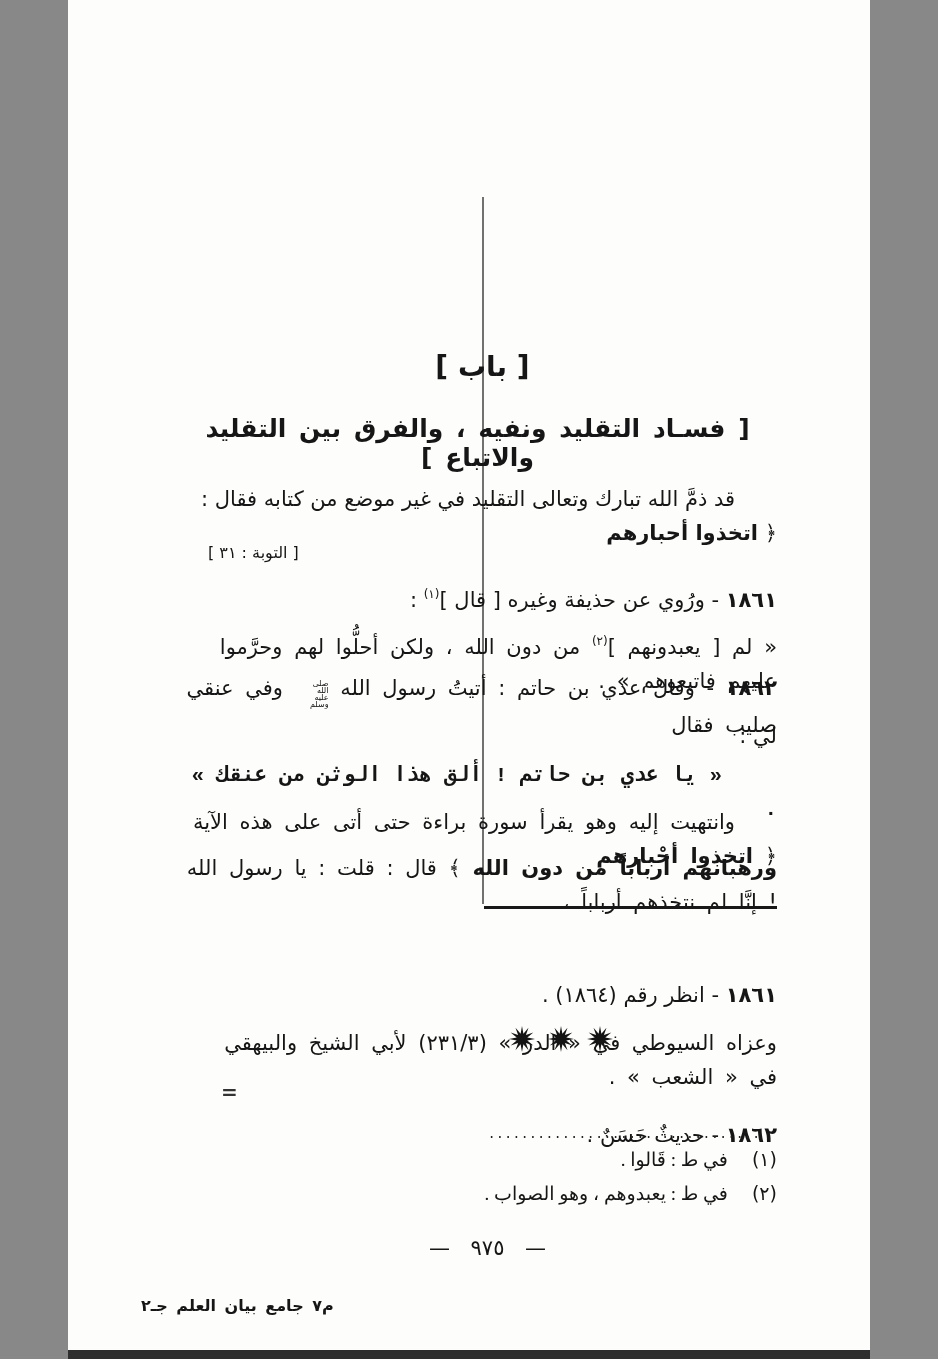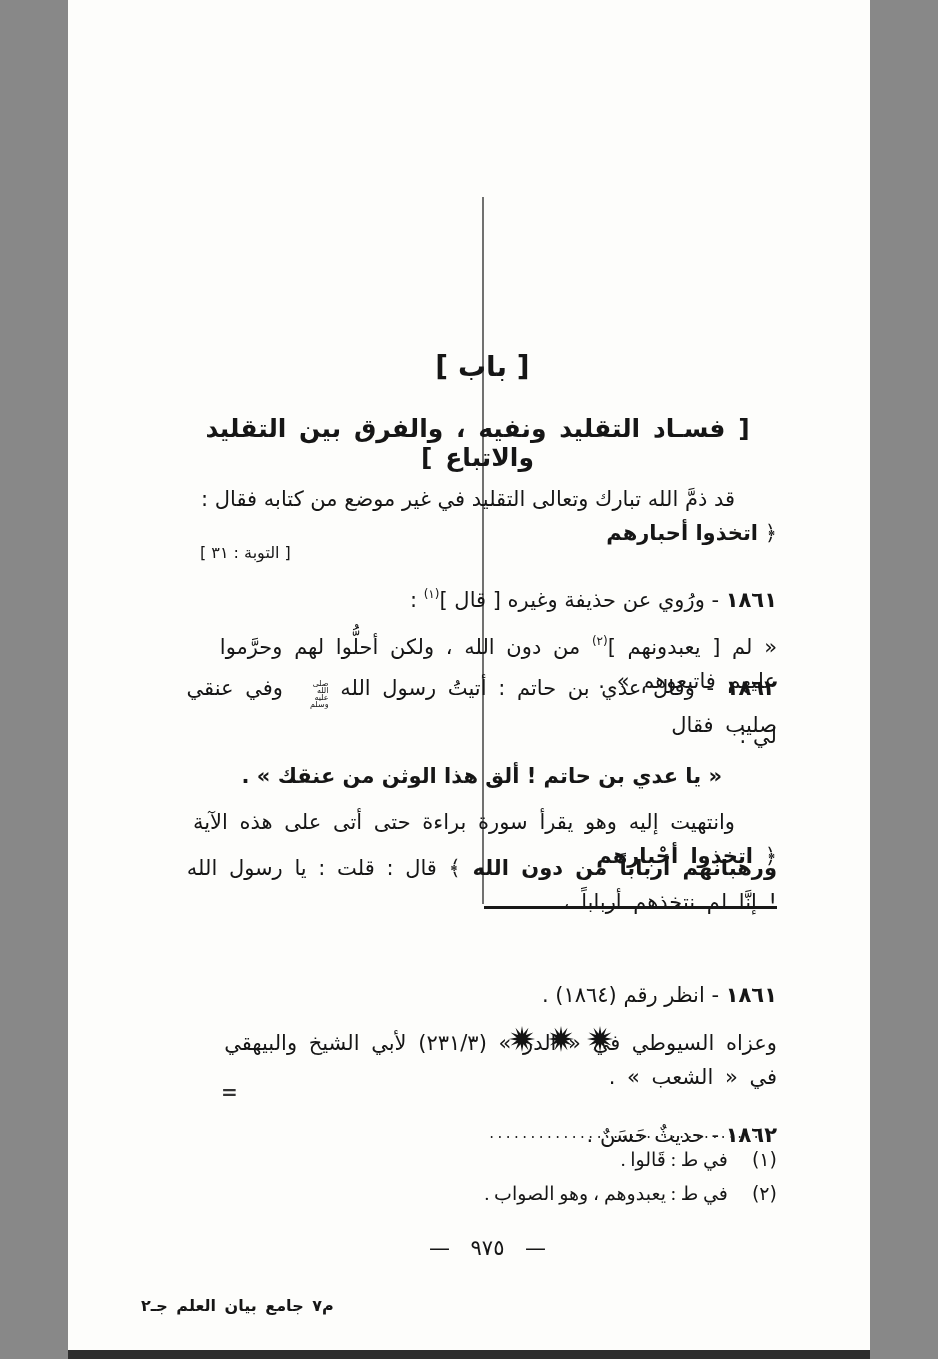--- a/index.html
+++ b/index.html
@@ -9,26 +9,26 @@
     font-family:"DejaVu Sans",sans-serif;direction:rtl;padding-left:38px;
   }
   .fold{position:absolute;left:414px;top:197px;width:2px;height:707px;background:#4e4e4e;opacity:.8;}
   .chapter{position:absolute;top:350px;left:120px;right:93px;text-align:center;
     font-size:28px;font-weight:bold;}
   .chapter-title{position:absolute;top:414px;left:110px;right:93px;text-align:center;
     font-size:25px;font-weight:bold;word-spacing:4px;}
   .line{position:absolute;right:93px;left:118px;font-size:21px;line-height:34px;}
   .wide{word-spacing:5px;}
   .indent{text-indent:42px;}
-  .indent2{text-indent:55px;}
+  .indent2{text-indent:55px;font-family:Liberation Mono, monospace;}
   .b{font-weight:bold;}
   sup.fnref{font-size:12px;font-weight:normal;vertical-align:9px;letter-spacing:0;}
   .saw{display:inline-flex;flex-direction:column;align-items:center;
     font-size:8px;line-height:7px;vertical-align:9px;font-weight:normal;width:34px;}
-  .marginref{position:absolute;left:132px;top:543px;font-size:16px;letter-spacing:1px;}
+  .marginref{position:absolute;left:140px;top:543px;font-size:16px;letter-spacing:1px;}
   .fnrule{position:absolute;top:906px;right:93px;width:293px;height:3px;background:#181818;}
   .takhrij{font-size:21px;margin-top:47px;}
   .stars{position:absolute;left:441px;top:1026px;display:flex;gap:13px;direction:ltr;}
   .contmark{position:absolute;left:153px;top:1080px;font-size:20px;font-weight:bold;color:#333;}
   .dots{position:absolute;top:1124px;right:108px;font-size:15px;letter-spacing:3.5px;color:#222;}
   .fnline{position:absolute;right:93px;left:118px;font-size:19px;}
   .fn-text{margin-right:24px;font-family:Liberation Serif, serif;}
   .pagenum{position:absolute;top:1236px;left:130px;right:93px;text-align:center;
     font-size:21px;word-spacing:14px;}
   .footer{position:absolute;top:1296px;left:73px;font-size:16px;font-weight:bold;word-spacing:3px;}

